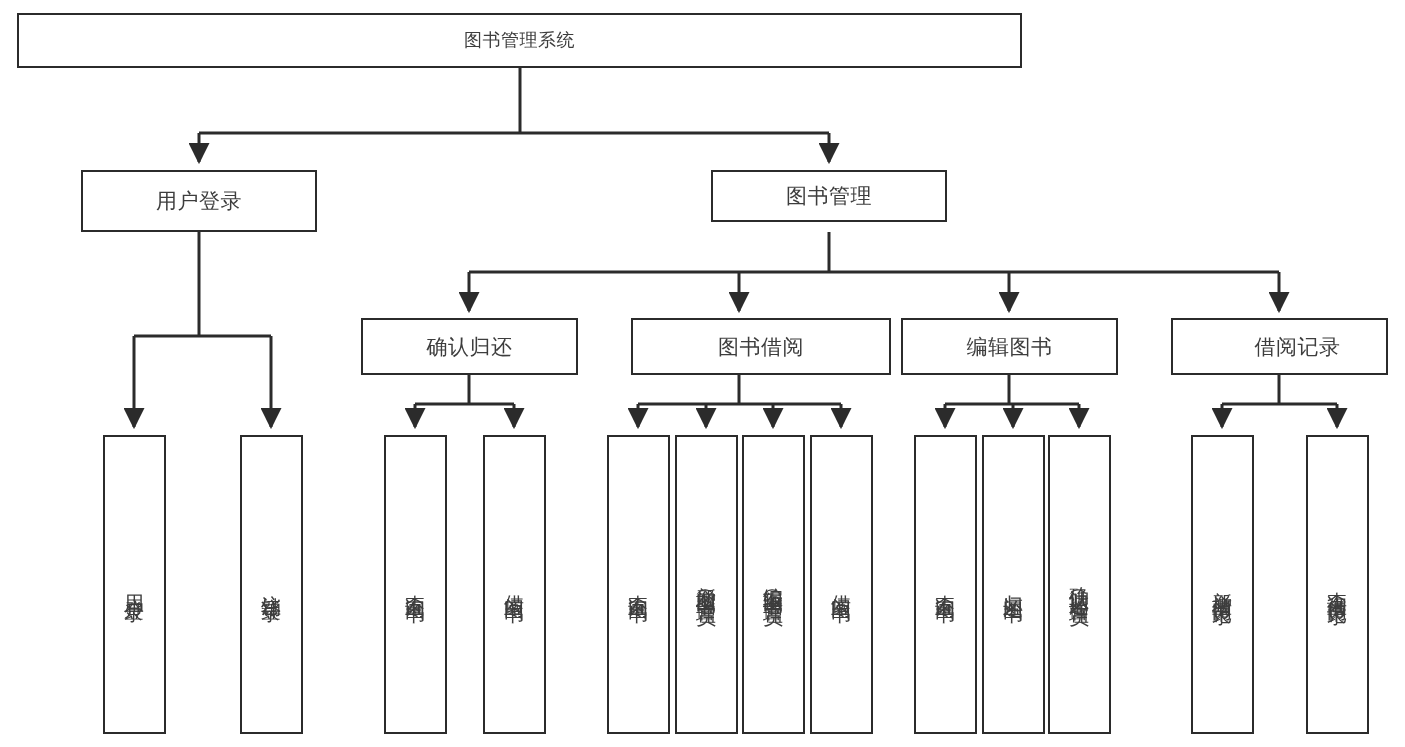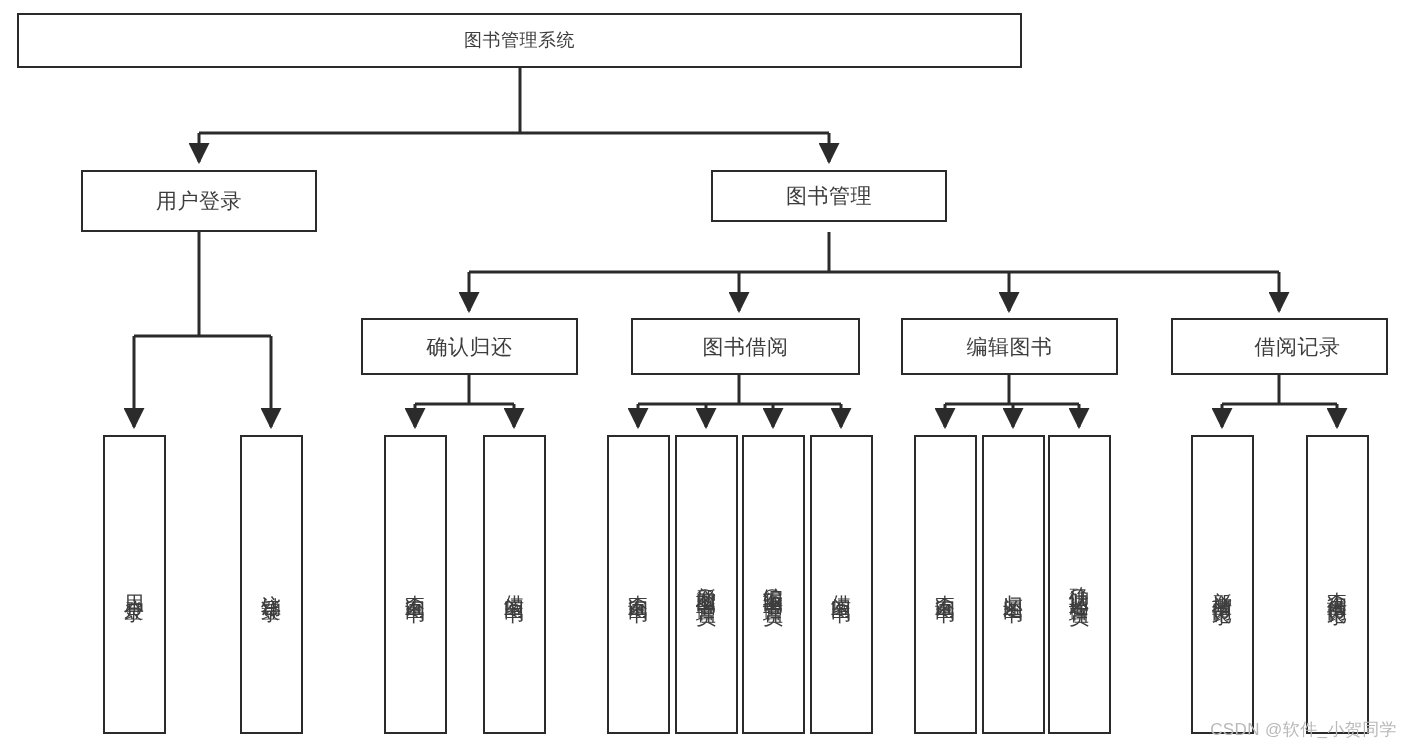--- a/index.html
+++ b/index.html
@@ -124,21 +124,21 @@
   <div class="node-box" style="left:81px; top:170px; width:236px; height:62px;">
     <span class="node-label">用户登录</span>
   </div>
   <div class="node-box" style="left:711px; top:170px; width:236px; height:52px;">
     <span class="node-label">图书管理</span>
   </div>
 
   <div class="node-box" style="left:361px; top:318px; width:217px; height:57px;">
     <span class="node-label">确认归还</span>
   </div>
-  <div class="node-box" style="left:631px; top:318px; width:229px; height:57px;">
+  <div class="node-box" style="left:631px; top:318px; width:260px; height:57px;">
     <span class="node-label">图书借阅</span>
   </div>
   <div class="node-box" style="left:901px; top:318px; width:217px; height:57px;">
     <span class="node-label">编辑图书</span>
   </div>
   <div class="node-box" style="left:1171px; top:318px; width:217px; height:57px;padding-left:36px;">
     <span class="node-label">借阅记录</span>
   </div>
 
   <div class="node-box vertical" style="left:103px; top:435px; width:63px; height:299px;">
@@ -178,15 +178,14 @@
     <span class="node-label">确认归还（管理员）</span>
   </div>
 
   <div class="node-box vertical" style="left:1191px; top:435px; width:63px; height:299px;">
     <span class="node-label">新增借阅记录</span>
   </div>
   <div class="node-box vertical" style="left:1306px; top:435px; width:63px; height:299px;">
     <span class="node-label">查询借阅记录</span>
   </div>
 
-  <div class="watermark">CSDN @软件_小贺同学</div>
 
 </div>
 
 </body></html>

